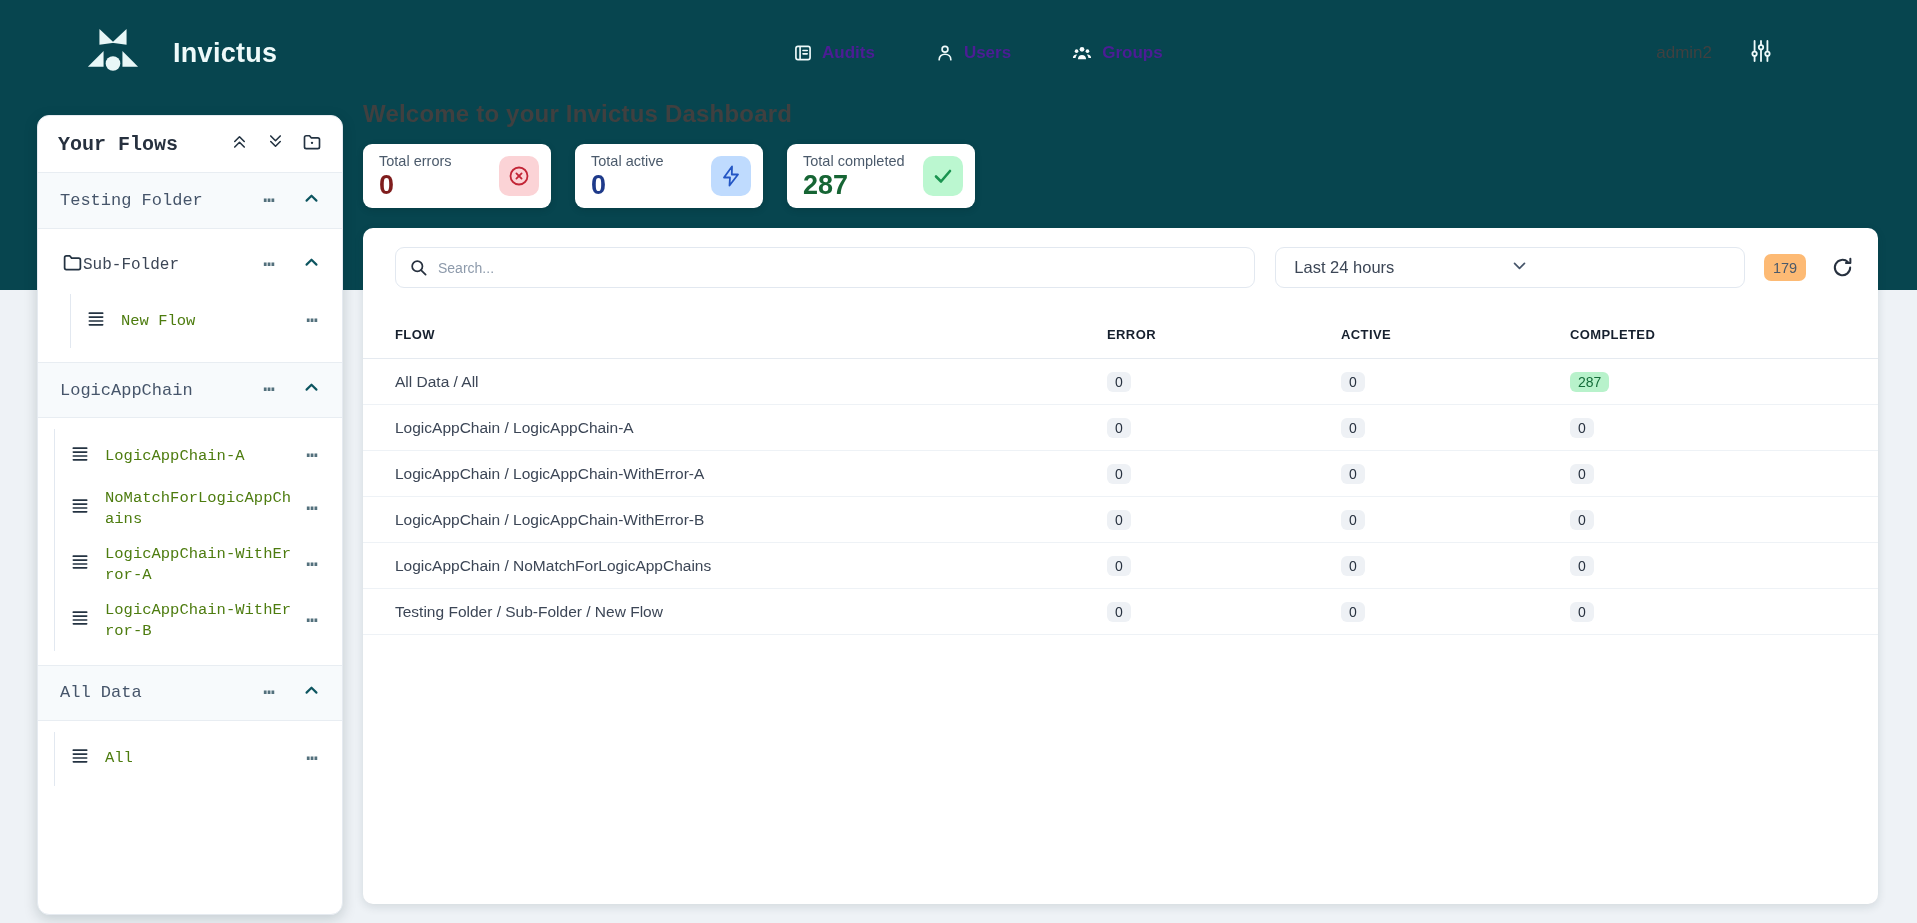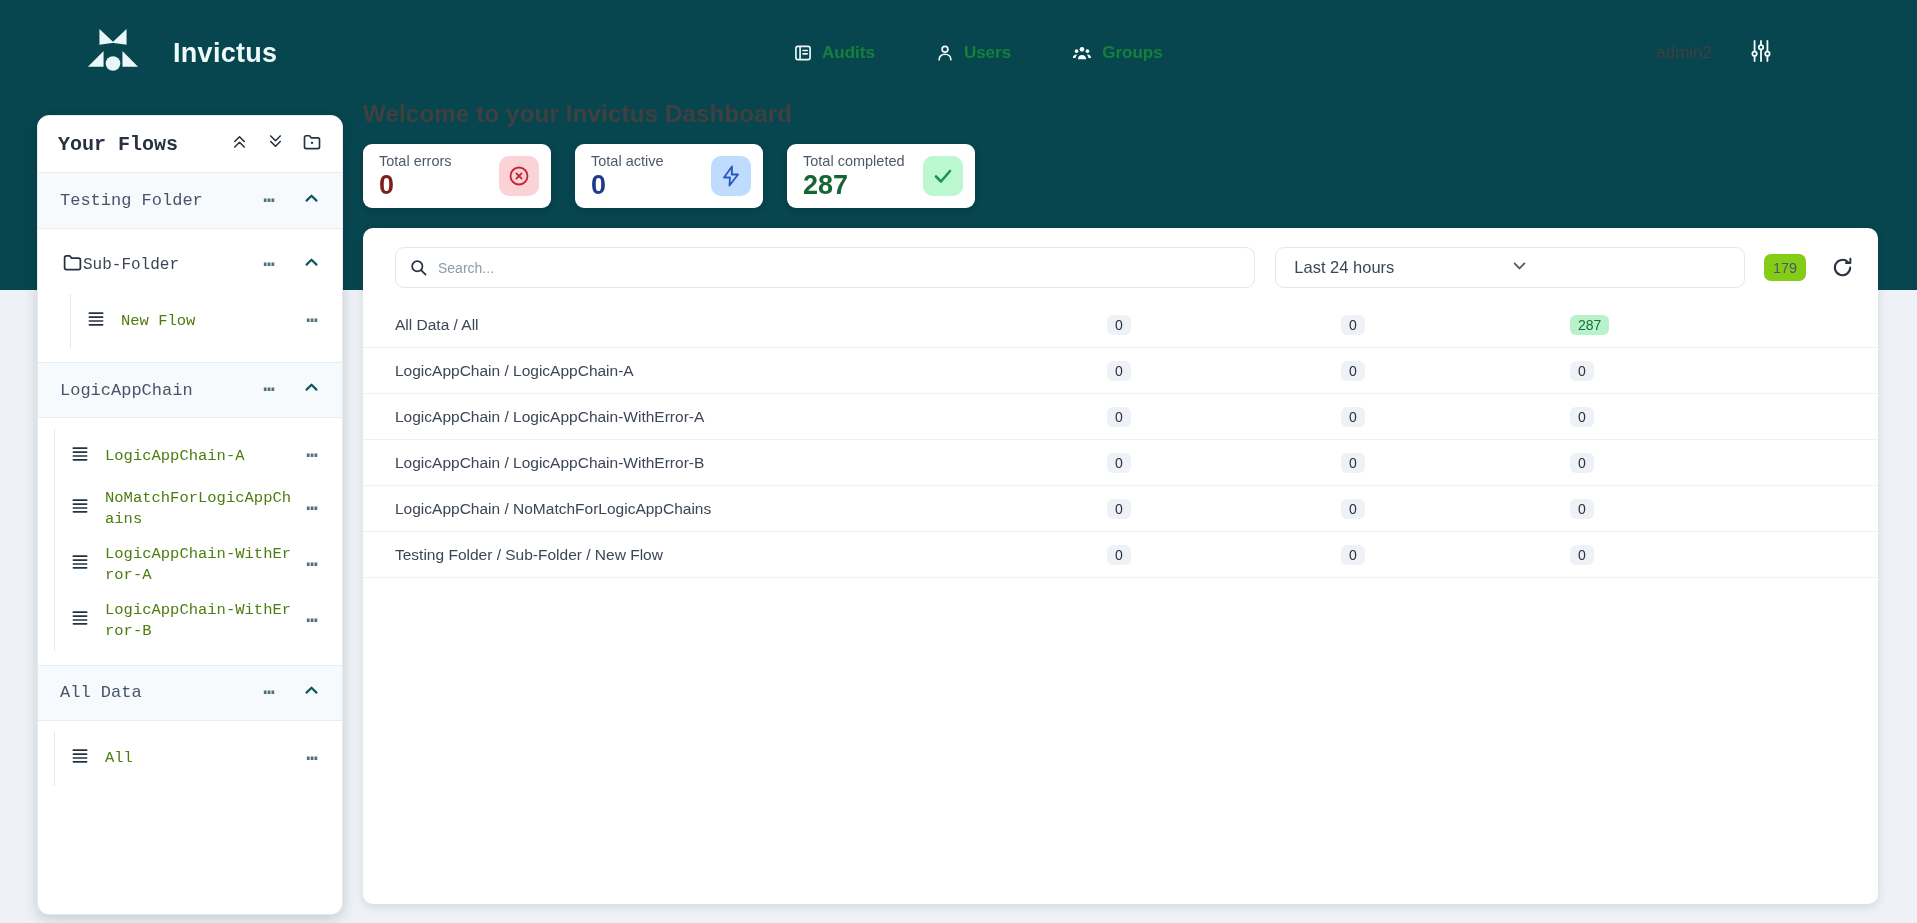--- a/index.html
+++ b/index.html
@@ -8,21 +8,21 @@
 
   
   .band { position:absolute; top:0; left:0; width:1917px; height:290px; background:#07454f; }
 
   
   .topbar { position:absolute; top:0; left:0; width:1917px; height:106px;
     display:flex; align-items:center; padding:0 145px 0 85px; color:#f1fafa; }
   .brand { display:flex; align-items:center; gap:32px; }
   .brand-title { font-size:27px; font-weight:bold; letter-spacing:.3px; color:#eefafa; }
   .topnav { position:absolute; left:793px; top:0; height:106px; display:flex; align-items:center; gap:60px; }
-  .nav-item { display:flex; align-items:flex-end; gap:9px; font-size:17px; font-weight:bold; color:#15803d; cursor:pointer; }
+  .nav-item { display:flex; align-items:flex-end; gap:9px; font-size:17px; font-weight:bold; color:#4c1d95; cursor:pointer; }
   .nav-item svg { display:block; }
   .top-right { margin-left:auto; display:flex; align-items:center; gap:38px; }
   .username { font-size:17px; color:#404040; }
 
   svg.ic { stroke:#eefafa; fill:none; stroke-width:2; stroke-linecap:round; stroke-linejoin:round; }
   svg.ic-dark { stroke:#243342; fill:none; stroke-width:2; stroke-linecap:round; stroke-linejoin:round; }
 
   
   .sidebar { position:absolute; left:37px; top:115px; width:306px; height:800px;
     background:#ffffff; border:1px solid #e5eaf0; border-radius:12px;
@@ -68,21 +68,21 @@
   .toolbar { display:flex; align-items:center; padding:19px 24px 14px 32px; }
   .search-box { position:relative; width:867px; height:41px; }
   .search-box input { width:100%; height:100%; border:1px solid #e2e8f0; border-radius:9px;
     padding:0 22px 0 42px; font-size:14px; color:#334155; outline:none; background:#fff;
     font-family:Liberation Sans, sans-serif; }
   .search-box input::placeholder { color:#8d9aab; }
   .search-box svg { position:absolute; left:14px; top:11px; }
   .select { margin-left:20px; width:473px; height:41px; border:1px solid #e2e8f0; border-radius:9px;
     display:flex; align-items:center; padding:0 16px 0 18px; font-size:16.5px; color:#3c4656; cursor:pointer; background:#fff; }
   .select span { flex:1; }
-  .count-badge { margin-left:19px; min-width:42px; height:27px; background:#84cc16; border-radius:7px;
+  .count-badge { margin-left:19px; min-width:42px; height:27px; background:#fdba74; border-radius:7px;
     display:flex; align-items:center; justify-content:center; font-size:14.5px; color:#4b5a6b; padding:0 9px; }
   .refresh { margin-left:25px; cursor:pointer; display:flex; }
 
   .thead, .trow { display:grid; grid-template-columns:1fr 234px 229px 282px; align-items:center; padding:0 26px 0 32px; }
   .thead { height:48px; margin-top:9px; border-bottom:1px solid #e5eaf0; }
   .th { font-size:13px; font-weight:bold; color:#16202e; letter-spacing:.4px; }
   .trow { height:46px; border-bottom:1px solid #eef2f6; cursor:pointer; }
   .flow-name { font-size:15.5px; color:#3c4656; }
   .chip { display:inline-block; background:#eef1f5; color:#27313f; font-size:14px;
     padding:2px 8px; border-radius:6px; justify-self:start; }
@@ -395,20 +395,26 @@
       </div>
       <div class="count-badge">179</div>
       <div class="refresh">
         <svg width="23" height="23" viewBox="0 0 24 24" fill="none" stroke="#27313f" stroke-width="2.1" stroke-linecap="round" stroke-linejoin="round">
           <path d="M20 12 a8 8 0 1 1 -2.4 -5.7"></path>
           <polyline points="20.2,2.8 20.2,7.4 15.6,7.4"></polyline>
         </svg>
       </div>
     </div>
 
+    <div class="thead">
+      <span class="th">FLOW</span>
+      <span class="th">ERROR</span>
+      <span class="th">ACTIVE</span>
+      <span class="th">COMPLETED</span>
+    </div>
 
     <div class="trow">
       <span class="flow-name">All Data / All</span>
       <span class="chip">0</span>
       <span class="chip">0</span>
       <span class="chip green">287</span>
     </div>
     <div class="trow">
       <span class="flow-name">LogicAppChain / LogicAppChain-A</span>
       <span class="chip">0</span>

